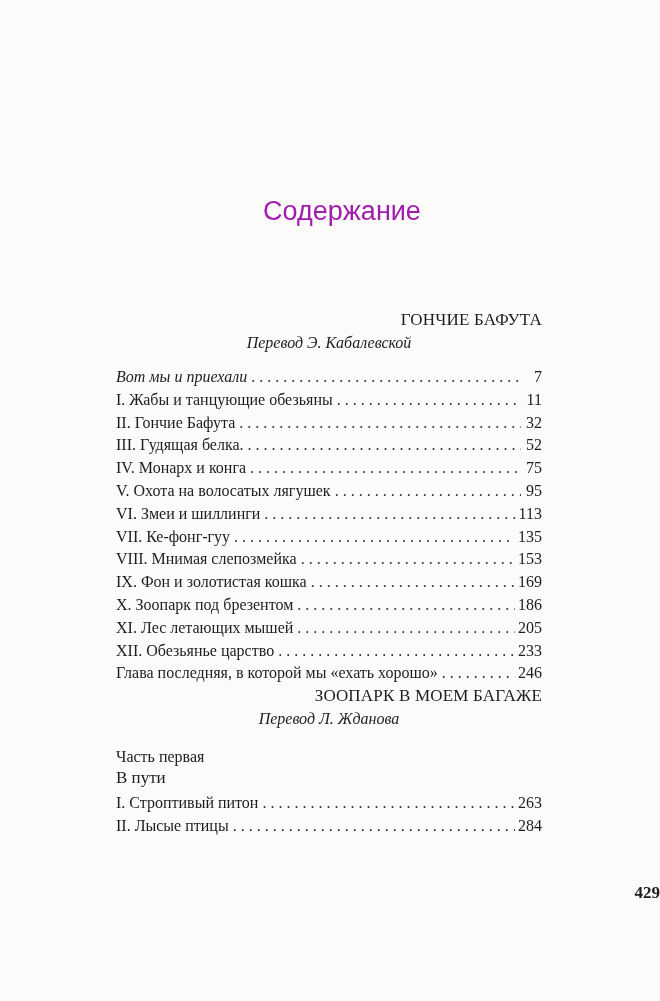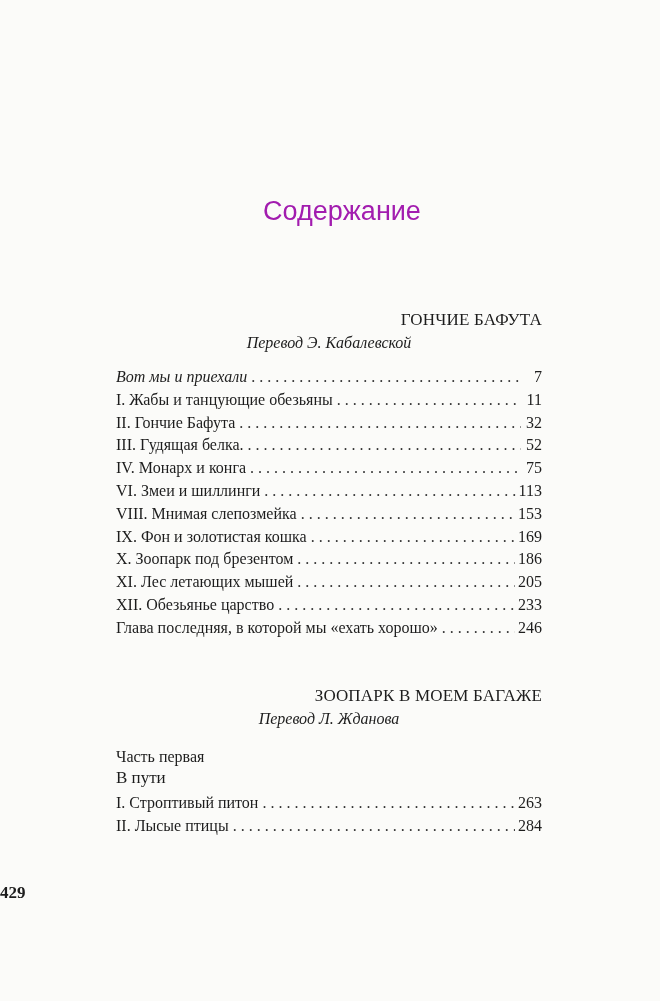--- a/index.html
+++ b/index.html
@@ -21,21 +21,21 @@
   .entry .t { flex:0 0 auto; padding-right:4px; }
   .entry .t.italic { font-style:italic; }
   .entry .dots {
     flex:1 1 auto; overflow:hidden; letter-spacing:3px; color:#333;
   }
   .entry .dots::before { content:". . . . . . . . . . . . . . . . . . . . . . . . . . . . . . . . . . . . . . . . . . . . . . . . . . . . . . . . . . . . . . . . . . . . . . . . . . . . . . . ."; letter-spacing:0; }
   .entry .p { flex:0 0 auto; padding-left:3px; text-align:right; min-width:18px; }
   .part { text-align:left; font-family:"Liberation Serif", serif; font-size:16px; line-height:21px; }
   .part.big { font-size:17px; }
   .pagenum {
-    position:absolute; top:883px; left:0; width:660px; text-align:left;
+    position:absolute; top:883px; left:0; width:660px; text-align:right;
     font-family:"Liberation Serif", serif; font-size:17px; font-weight:bold;
   }
 </style>
 </head>
 <body>
 
 <div class="title">Содержание</div>
 
 <div class="section" style="top:310px;">
   <div class="sec-title">ГОНЧИЕ БАФУТА</div>
@@ -61,23 +61,33 @@
         <span class="t">III. Гудящая белка.</span>
         <span class="dots"></span>
         <span class="p">52</span>
       </div>
       <div class="entry">
         <span class="t">IV. Монарх и конга</span>
         <span class="dots"></span>
         <span class="p">75</span>
       </div>
       <div class="entry">
+        <span class="t">V. Охота на волосатых лягушек</span>
+        <span class="dots"></span>
+        <span class="p">95</span>
+      </div>
+      <div class="entry">
         <span class="t">VI. Змеи и шиллинги</span>
         <span class="dots"></span>
         <span class="p">113</span>
+      </div>
+      <div class="entry">
+        <span class="t">VII. Ке-фонг-гуу</span>
+        <span class="dots"></span>
+        <span class="p">135</span>
       </div>
       <div class="entry">
         <span class="t">VIII. Мнимая слепозмейка</span>
         <span class="dots"></span>
         <span class="p">153</span>
       </div>
       <div class="entry">
         <span class="t">IX. Фон и золотистая кошка</span>
         <span class="dots"></span>
         <span class="p">169</span>

